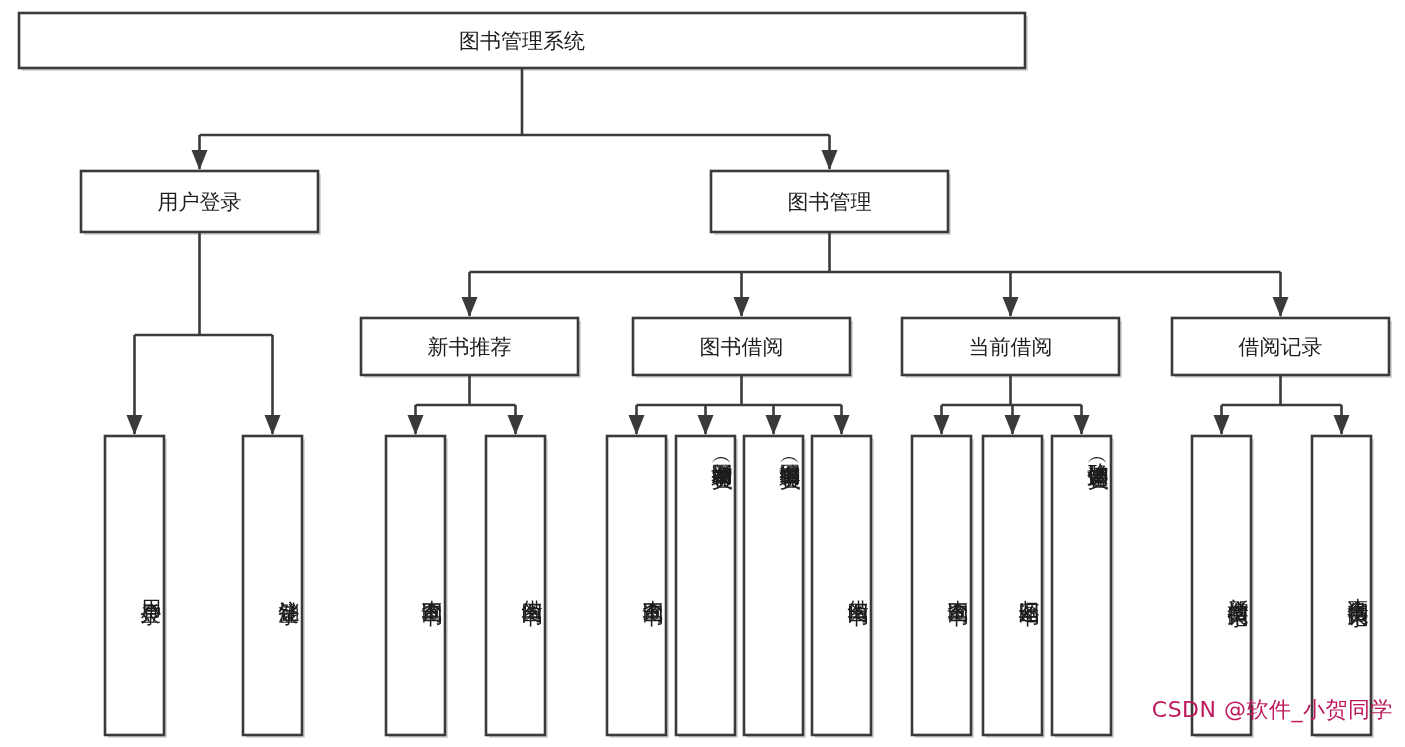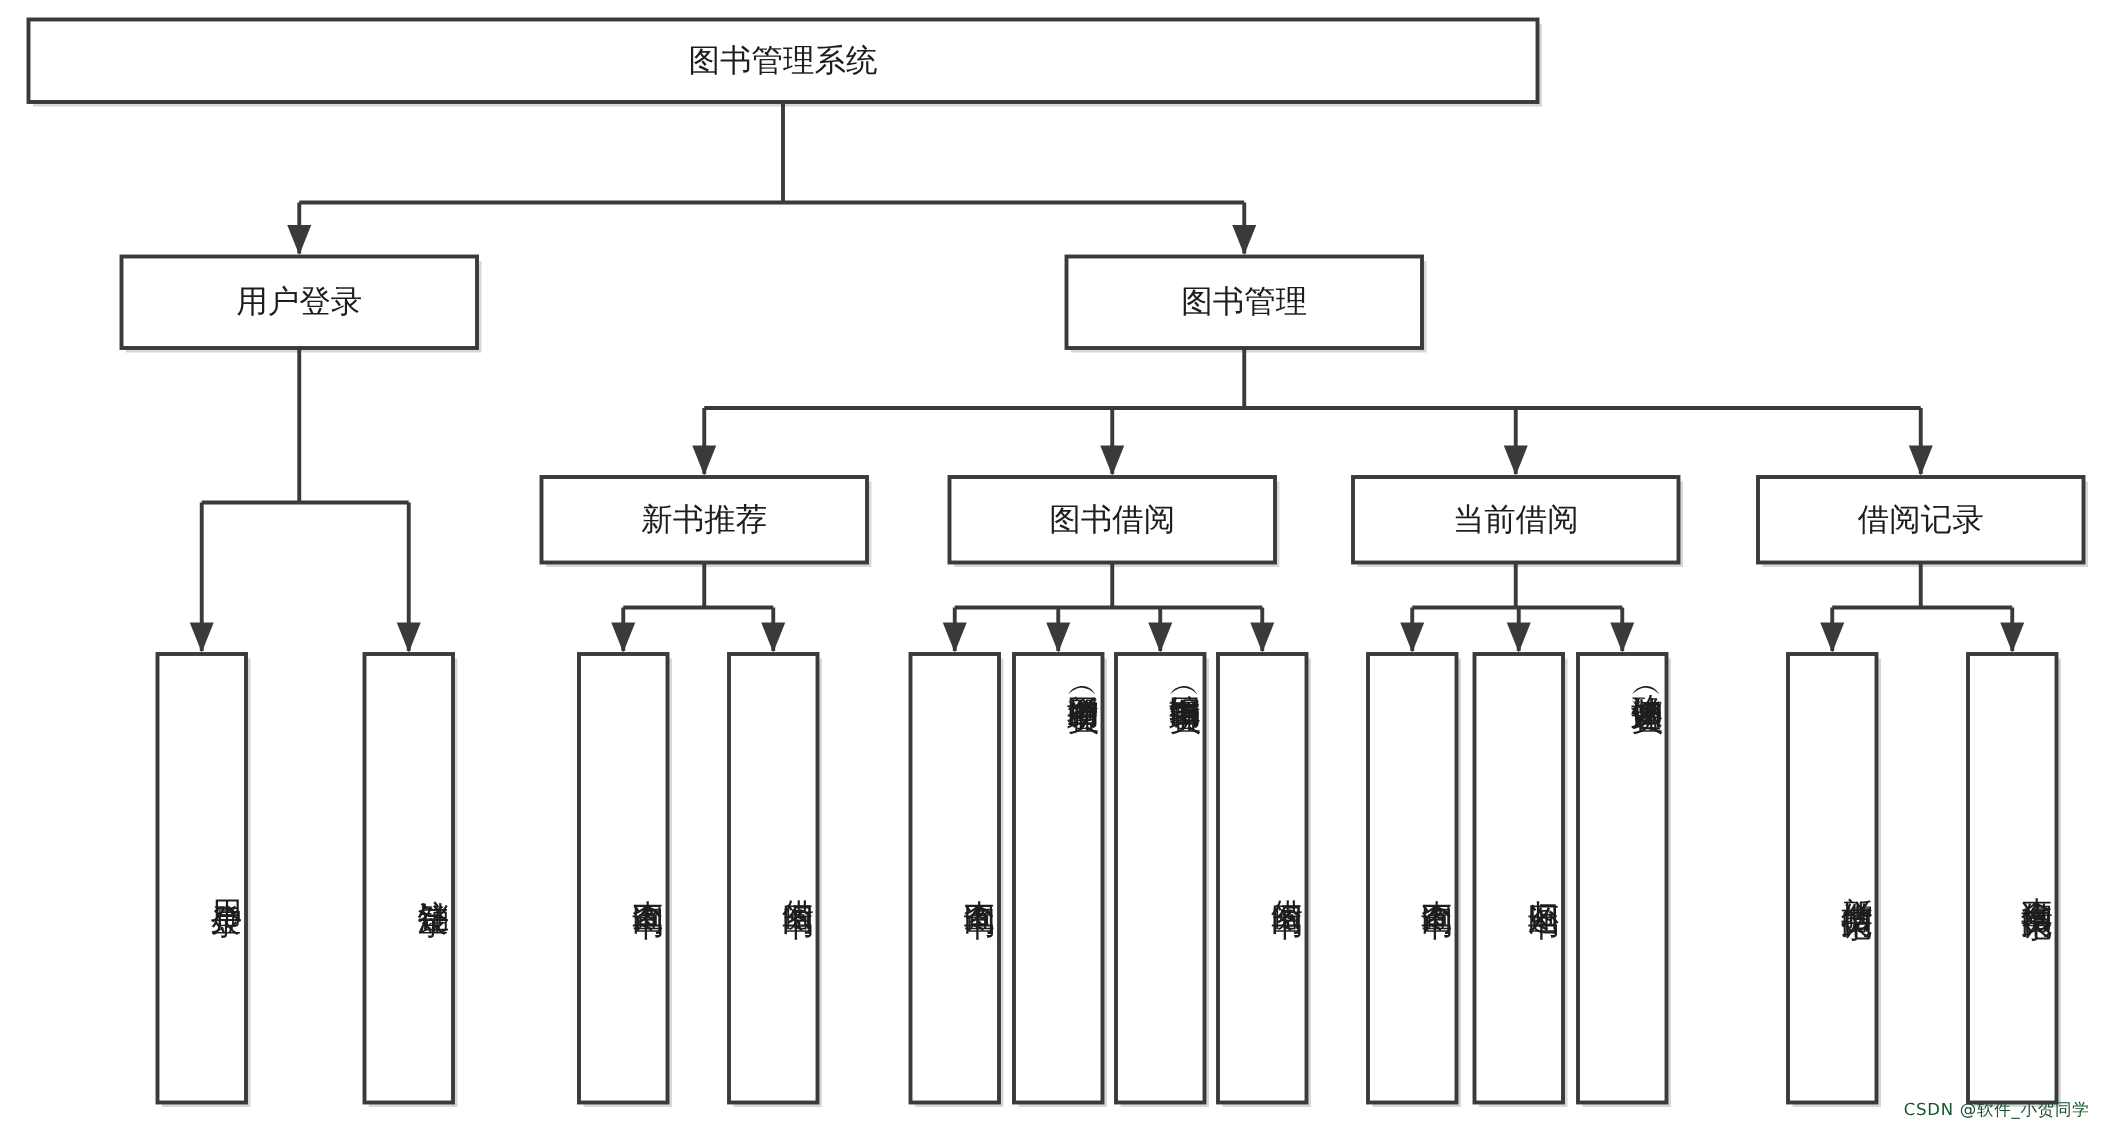--- a/index.html
+++ b/index.html
@@ -61,24 +61,24 @@
     text-align: center;
     white-space: nowrap;
     display: flex;
     align-items: flex-start;
     justify-content: center;
     pointer-events: none;
   }
   .watermark {
     position: absolute;
     right: 12px;
-    bottom: 0;
-    font-family: "DejaVu Sans", "Liberation Sans", sans-serif;
-    font-size: 11px;
-    color: #14532d;
+    bottom: 22px;
+    font-family: "DejaVu Sans", "Liberation Sans", sans-serif;
+    font-size: 22px;
+    color: #be185d;
     letter-spacing: 0.5px;
     white-space: nowrap;
   }
 </style>
 </head>
 <body>
 
 <div id="canvas">
 
   <svg class="diagram" viewBox="0 0 1405 747">

